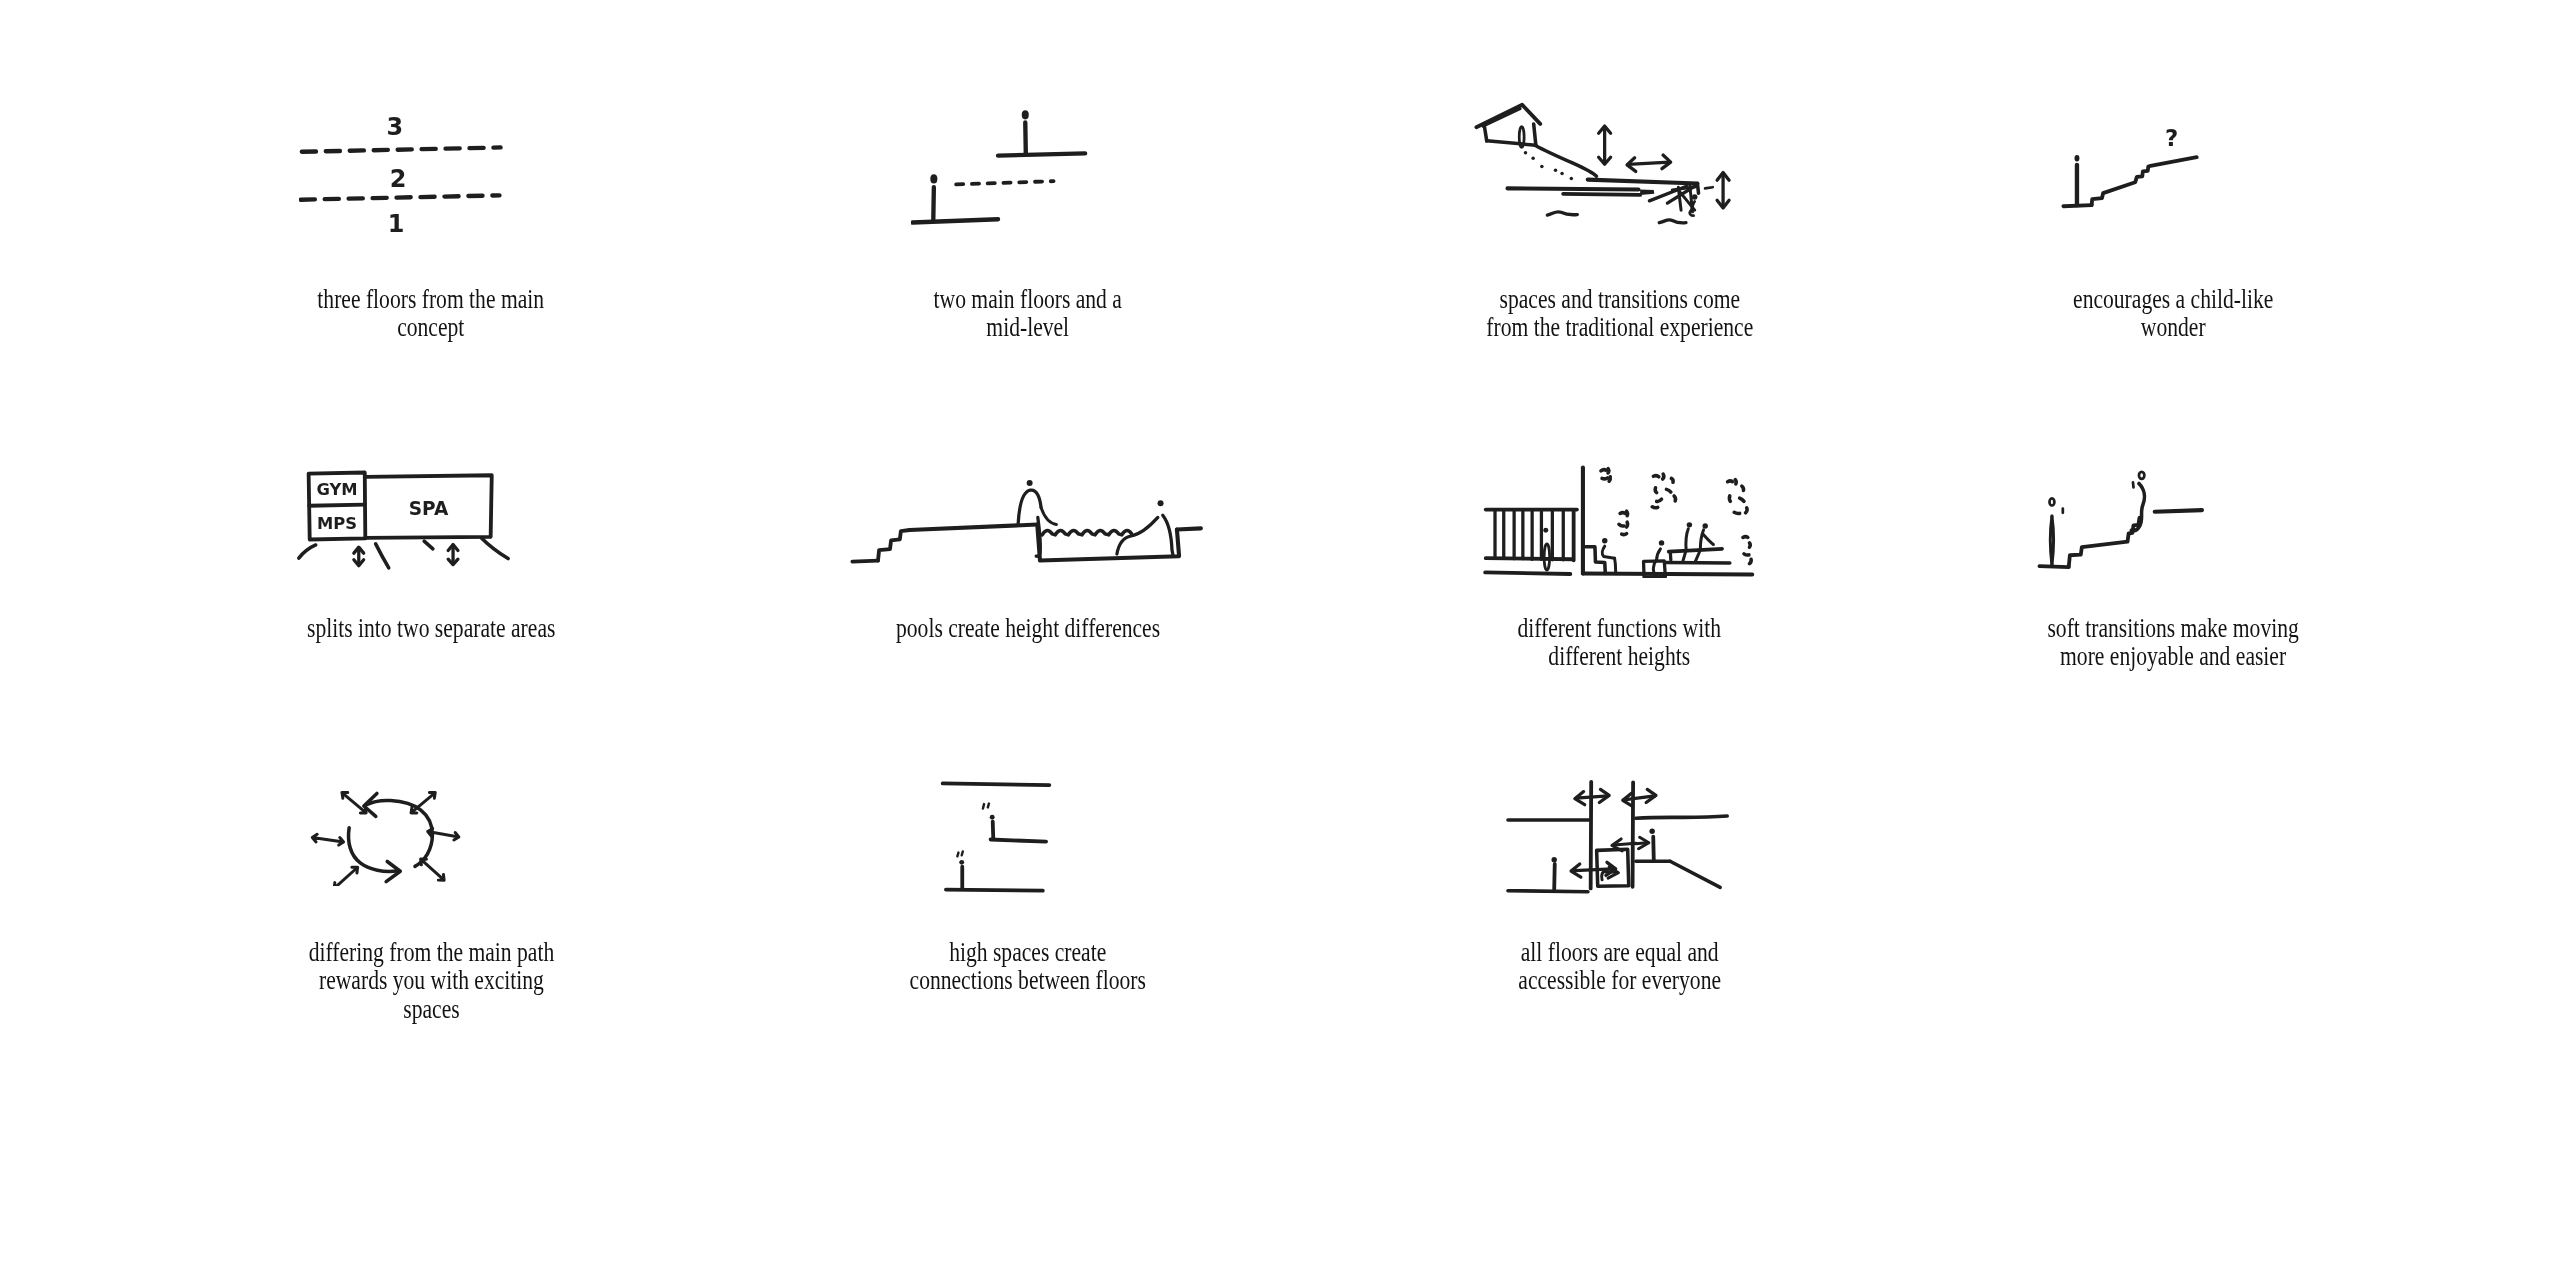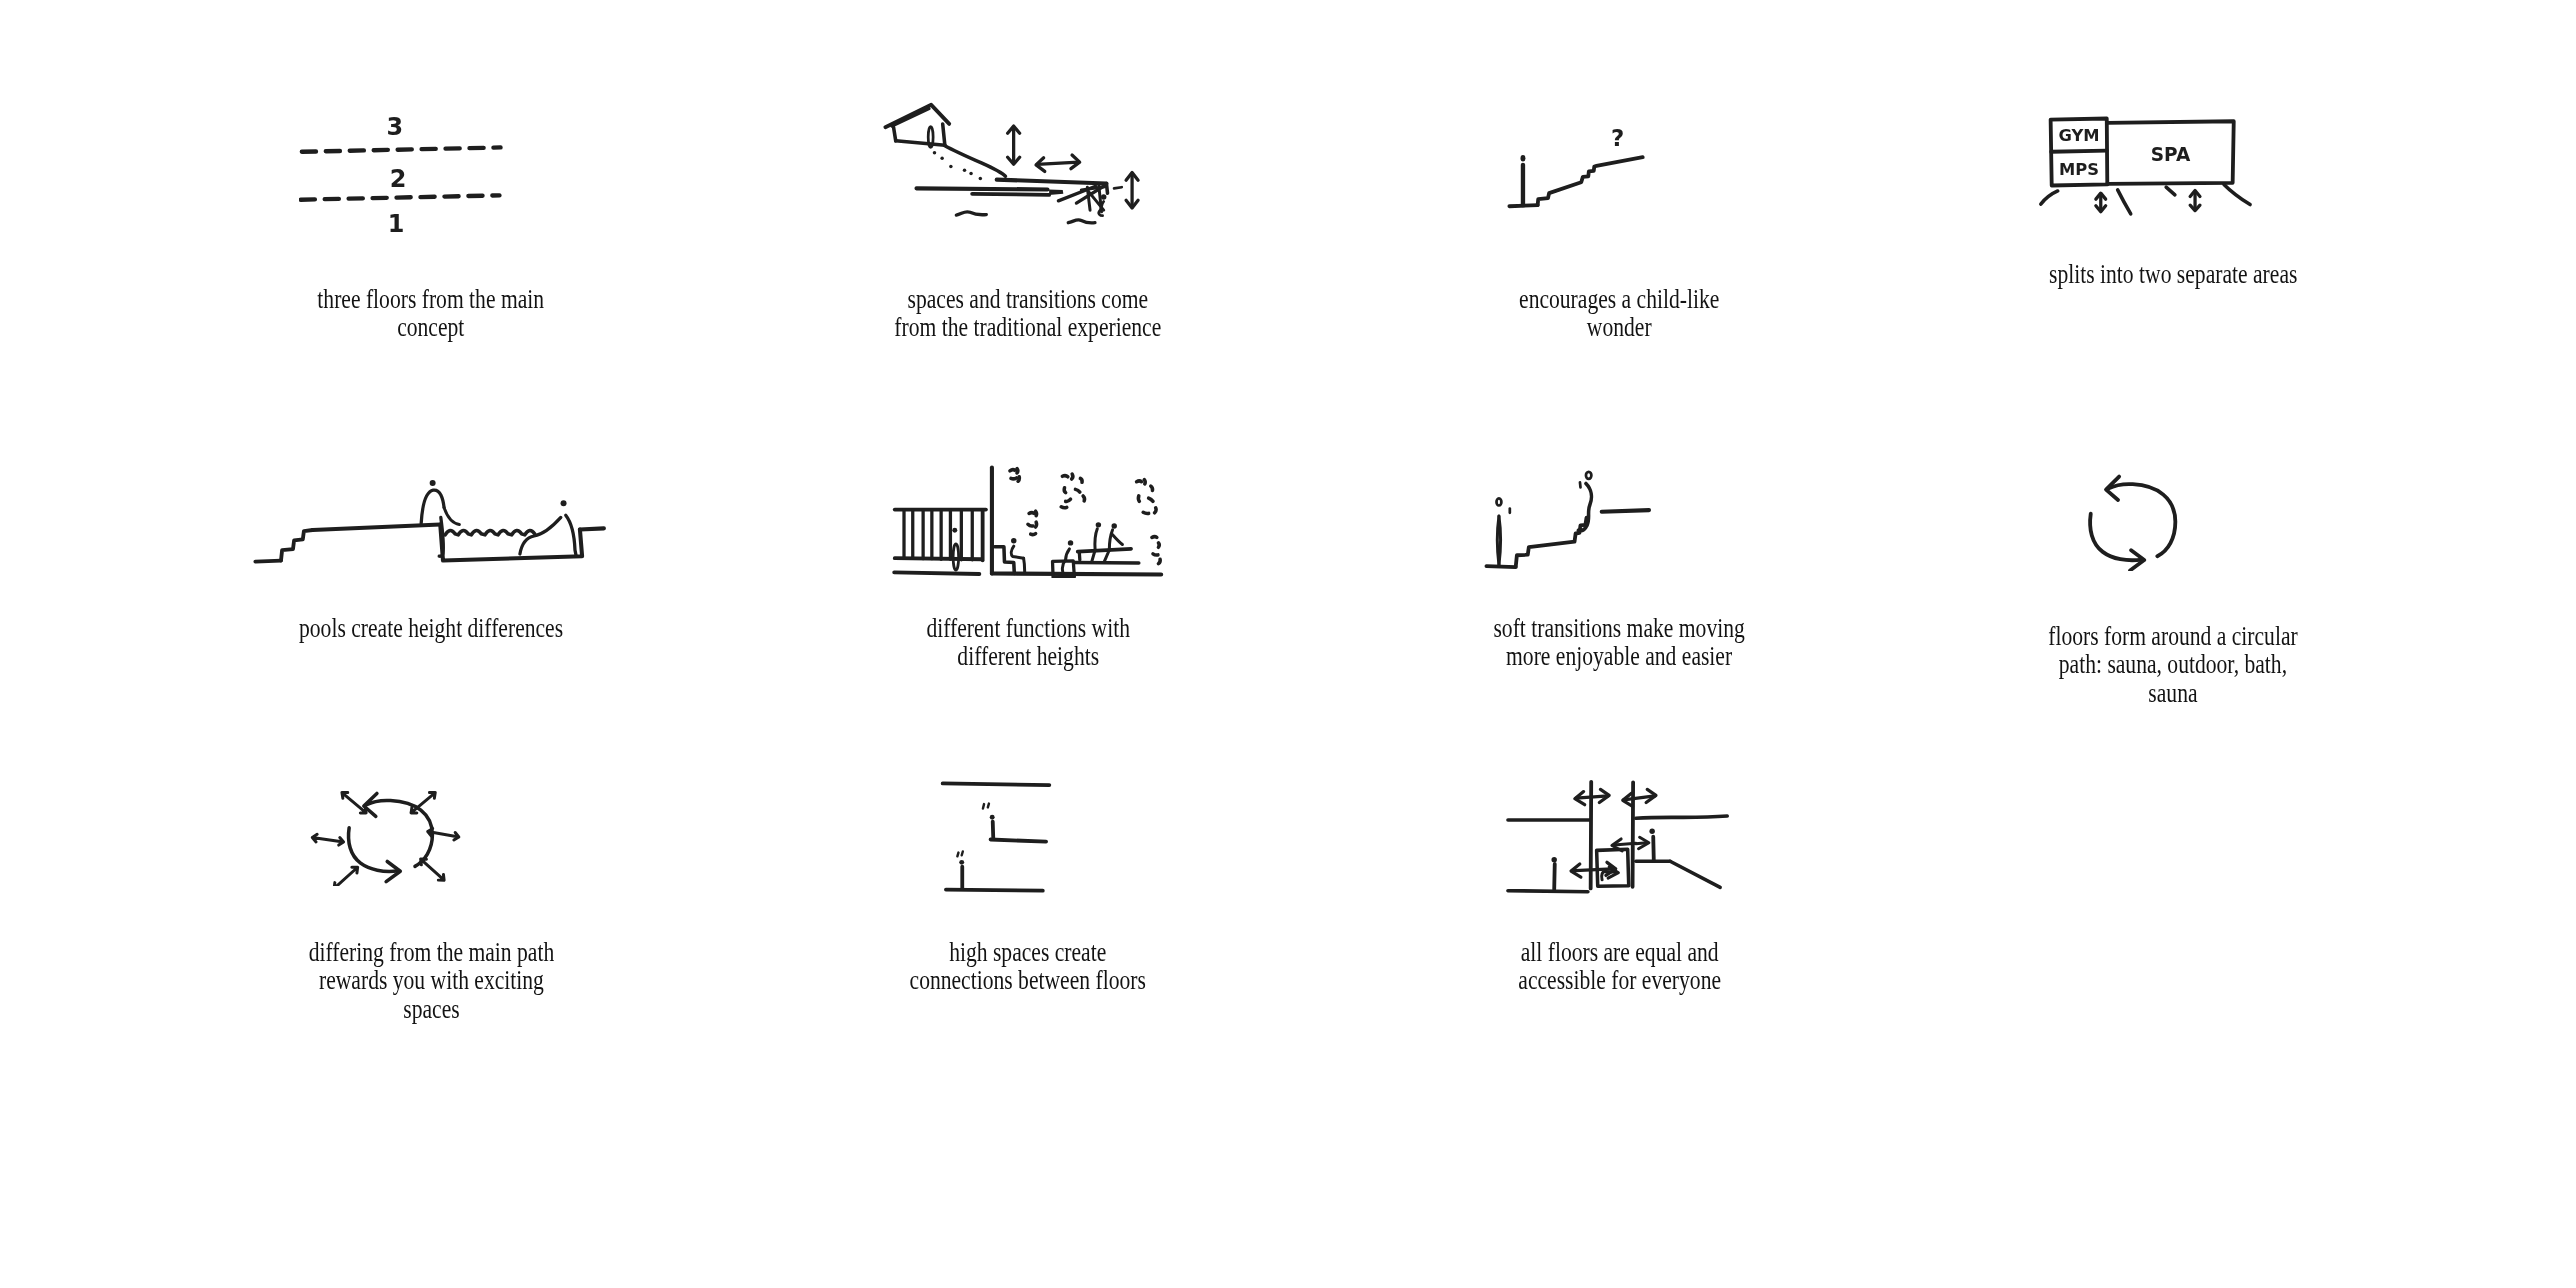--- a/index.html
+++ b/index.html
@@ -53,20 +53,39 @@
         <path class="dashA" d="M3,196 L368,188"></path>
         <text class="hand" x="176" y="78" font-size="44">3</text>
         <text class="hand" x="182" y="172" font-size="44">2</text>
         <text class="hand" x="178" y="256" font-size="44">1</text>
       </svg>
     </div>
     <div class="caption">three floors from the main
 concept</div>
   </div>
 
+  <div class="cell r1">
+    <div class="sketch">
+      <svg width="185" height="120" viewBox="0 0 340 220" style="margin-right:49px">
+        <path class="w8" d="M3,212 L160,206"></path>
+        <g>
+          <ellipse class="f" cx="42" cy="132" rx="6.5" ry="8.5"></ellipse>
+          <path class="w8" d="M42,147 L41,206"></path>
+        </g>
+        <path class="dashB" d="M83,142 L262,136"></path>
+        <path class="w8" d="M160,89 L320,85"></path>
+        <g>
+          <ellipse class="f" cx="210" cy="14" rx="6.5" ry="8.5"></ellipse>
+          <path class="w8" d="M210,28 L211,85"></path>
+        </g>
+      </svg>
+    </div>
+    <div class="caption">two main floors and a
+mid-level</div>
+  </div>
 
   <div class="cell r1">
     <div class="sketch">
       <svg width="262" height="131" viewBox="0 0 480 240" style="margin-right:33px">
         <g>
           <path class="w7" d="M8,48 L92,7 L125,42"></path>
           <path class="w6" d="M20,46 L88,14"></path>
           <path d="M23,48 L27,73"></path>
             <path d="M113,42 L117,81"></path>
           <path d="M27,73 L117,81"></path>
@@ -300,37 +319,20 @@
           <ellipse class="w5" cx="198" cy="11" rx="5" ry="6.5"></ellipse>
           <path class="w5" d="M182,24 L183,33"></path>
           <path d="M193,26 C203,36 206,51 200,66 C195,79 201,91 195,103 C191,111 185,114 179,112"></path>
         </g>
       </svg>
     </div>
     <div class="caption">soft transitions make moving
 more enjoyable and easier</div>
   </div>
 
-  <div class="cell r3">
-    <div class="sketch">
-      <svg width="131" height="101" viewBox="0 0 240 185" style="margin-right:76px">
-        <g>
-          <path class="w7" d="M160,158 C180,148 193,125 193,95 C193,52 160,28 115,26 C98,25 82,28 70,34"></path>
-          <path class="w7" d="M90,12 L66,36 L88,55"></path>
-        </g>
-        <g>
-          <path class="w7" d="M38,80 C34,108 40,135 60,150 C77,163 105,168 132,164"></path>
-          <path class="w7" d="M112,147 L136,165 L110,184"></path>
-        </g>
-      </svg>
-    </div>
-    <div class="caption">floors form around a circular
-path: sauna, outdoor, bath,
-sauna</div>
-  </div>
 
   <div class="cell r3">
     <div class="sketch">
       <svg width="185" height="98" viewBox="0 0 340 180" style="margin-right:82px">
         <g>
           <path d="M215,144 C233,134 247,113 247,86 C247,47 216,25 170,23 C153,22 137,25 125,31"></path>
           <path d="M145,10 L121,33 L143,52"></path>
         </g>
         <g>
           <path d="M94,73 C90,99 96,124 115,138 C131,150 158,156 184,152"></path>

